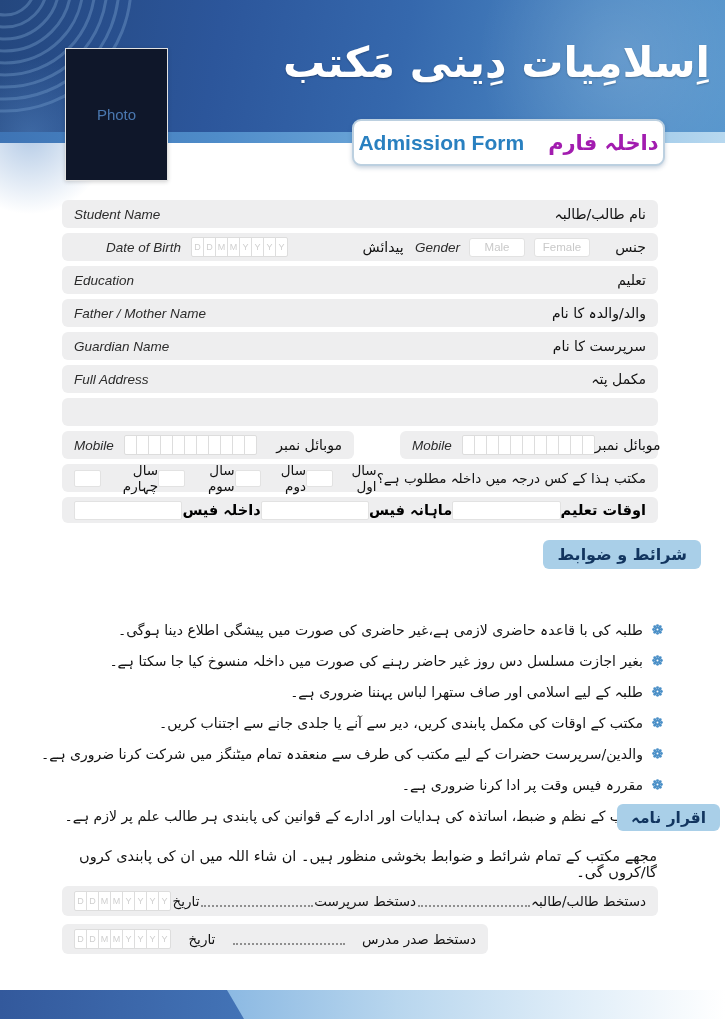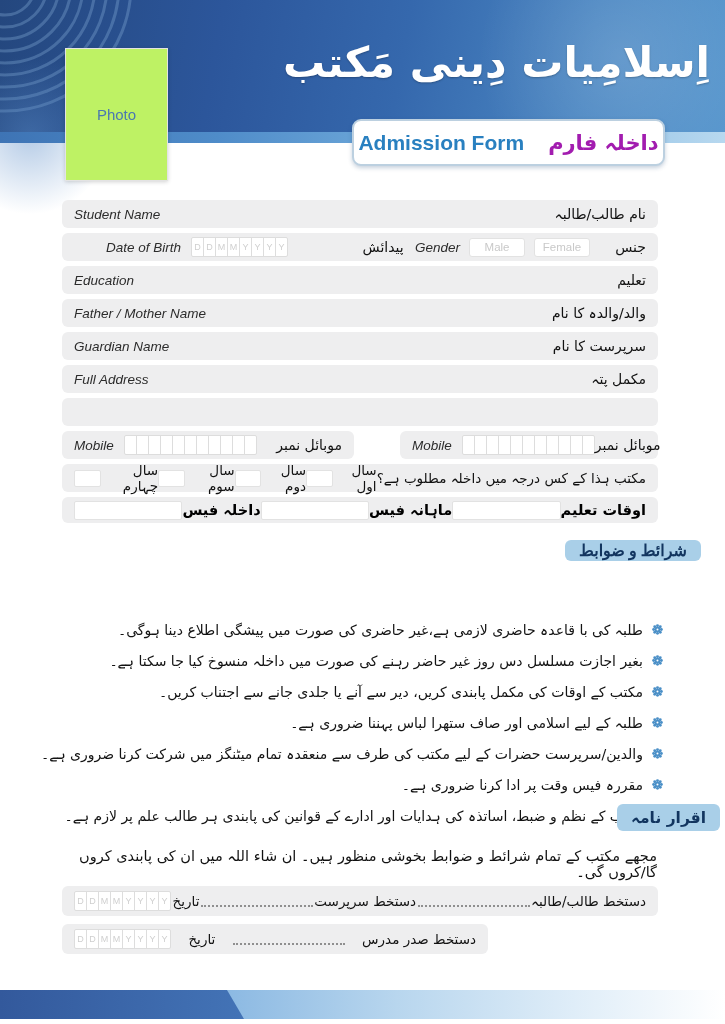--- a/index.html
+++ b/index.html
@@ -15,21 +15,21 @@
     background:radial-gradient(circle at 55% 45%, rgba(255,255,255,0.14), rgba(255,255,255,0) 65%); }
   .blob-left { position:absolute; left:-50px; top:55px; width:160px; height:160px; border-radius:50%;
     background:radial-gradient(circle, rgba(90,140,200,0.45), rgba(90,140,200,0) 70%); }
   .arcs { position:absolute; left:0; top:0; }
 
   .page-title { position:absolute; left:300px; top:18px; width:410px; height:90px; line-height:90px;
     text-align:center; direction:rtl; color:#fff; font-size:42px; font-weight:bold;
     text-shadow:0 1px 2px rgba(0,0,0,0.25); white-space:nowrap; }
 
   .photo-box { position:absolute; left:65px; top:48px; width:103px; height:133px;
-    background:#bef264; border:1px solid #e3e3e3; box-shadow:0 1px 4px rgba(0,0,0,0.18);
+    background:#0f172a; border:1px solid #e3e3e3; box-shadow:0 1px 4px rgba(0,0,0,0.18);
     display:flex; align-items:center; justify-content:center; z-index:5; }
   .photo-box span { color:#4a78b0; font-size:15px; font-family:"Liberation Sans", sans-serif; }
 
   .adm-badge { position:absolute; left:352px; top:119px; width:313px; height:47px; background:#fff;
     border:2px solid #bcd0e0; border-radius:9px; box-shadow:0 2px 4px rgba(30,70,120,0.25);
     display:flex; align-items:center; justify-content:center; gap:24px; z-index:6; }
   .adm-badge .en { color:#2980c0; font-size:21px; font-weight:bold; font-family:"Liberation Sans", sans-serif; }
   .adm-badge .ur { color:#a21caf; font-size:21px; font-weight:bold; direction:rtl; }
 
   
@@ -206,21 +206,21 @@
 
   <div class="bar w-full rtl-bar" style="top:497px; height:26px;">
     <span class="bold-ur">اوقات تعلیم</span>
     <span class="fee-box"></span>
     <span class="bold-ur">ماہانہ فیس</span>
     <span class="fee-box"></span>
     <span class="bold-ur">داخلہ فیس</span>
     <span class="fee-box"></span>
   </div>
 
-  <div class="sec-badge" style="top:540px; right:24px; height:21px;font-family:Liberation Serif, serif;">شرائط و ضوابط</div>
+  <div class="sec-badge" style="top:540px; right:24px; height:29px;">شرائط و ضوابط</div>
 
   <ul class="terms-list">
     <li>
       <svg width="11" height="11" viewBox="0 0 12 12">
           <g fill="#4a8fc7">
             <circle cx="6" cy="1.8" r="1.6"></circle>
             <circle cx="6" cy="10.2" r="1.6"></circle>
             <circle cx="1.8" cy="6" r="1.6"></circle>
             <circle cx="10.2" cy="6" r="1.6"></circle>
             <circle cx="3" cy="3" r="1.6"></circle>
@@ -258,38 +258,38 @@
             <circle cx="1.8" cy="6" r="1.6"></circle>
             <circle cx="10.2" cy="6" r="1.6"></circle>
             <circle cx="3" cy="3" r="1.6"></circle>
             <circle cx="9" cy="3" r="1.6"></circle>
             <circle cx="3" cy="9" r="1.6"></circle>
             <circle cx="9" cy="9" r="1.6"></circle>
             <circle cx="6" cy="6" r="3"></circle>
           </g>
           <circle cx="6" cy="6" r="1.1" fill="#fff"></circle>
         </svg>
+      <span>طلبہ کے لیے اسلامی اور صاف ستھرا لباس پہننا ضروری ہے۔</span>
+    </li>
+    <li>
+      <svg width="11" height="11" viewBox="0 0 12 12">
+          <g fill="#4a8fc7">
+            <circle cx="6" cy="1.8" r="1.6"></circle>
+            <circle cx="6" cy="10.2" r="1.6"></circle>
+            <circle cx="1.8" cy="6" r="1.6"></circle>
+            <circle cx="10.2" cy="6" r="1.6"></circle>
+            <circle cx="3" cy="3" r="1.6"></circle>
+            <circle cx="9" cy="3" r="1.6"></circle>
+            <circle cx="3" cy="9" r="1.6"></circle>
+            <circle cx="9" cy="9" r="1.6"></circle>
+            <circle cx="6" cy="6" r="3"></circle>
+          </g>
+          <circle cx="6" cy="6" r="1.1" fill="#fff"></circle>
+        </svg>
       <span>مکتب کے اوقات کی مکمل پابندی کریں، دیر سے آنے یا جلدی جانے سے اجتناب کریں۔</span>
-    </li>
-    <li>
-      <svg width="11" height="11" viewBox="0 0 12 12">
-          <g fill="#4a8fc7">
-            <circle cx="6" cy="1.8" r="1.6"></circle>
-            <circle cx="6" cy="10.2" r="1.6"></circle>
-            <circle cx="1.8" cy="6" r="1.6"></circle>
-            <circle cx="10.2" cy="6" r="1.6"></circle>
-            <circle cx="3" cy="3" r="1.6"></circle>
-            <circle cx="9" cy="3" r="1.6"></circle>
-            <circle cx="3" cy="9" r="1.6"></circle>
-            <circle cx="9" cy="9" r="1.6"></circle>
-            <circle cx="6" cy="6" r="3"></circle>
-          </g>
-          <circle cx="6" cy="6" r="1.1" fill="#fff"></circle>
-        </svg>
-      <span>طلبہ کے لیے اسلامی اور صاف ستھرا لباس پہننا ضروری ہے۔</span>
     </li>
     <li>
       <svg width="11" height="11" viewBox="0 0 12 12">
           <g fill="#4a8fc7">
             <circle cx="6" cy="1.8" r="1.6"></circle>
             <circle cx="6" cy="10.2" r="1.6"></circle>
             <circle cx="1.8" cy="6" r="1.6"></circle>
             <circle cx="10.2" cy="6" r="1.6"></circle>
             <circle cx="3" cy="3" r="1.6"></circle>
             <circle cx="9" cy="3" r="1.6"></circle>

